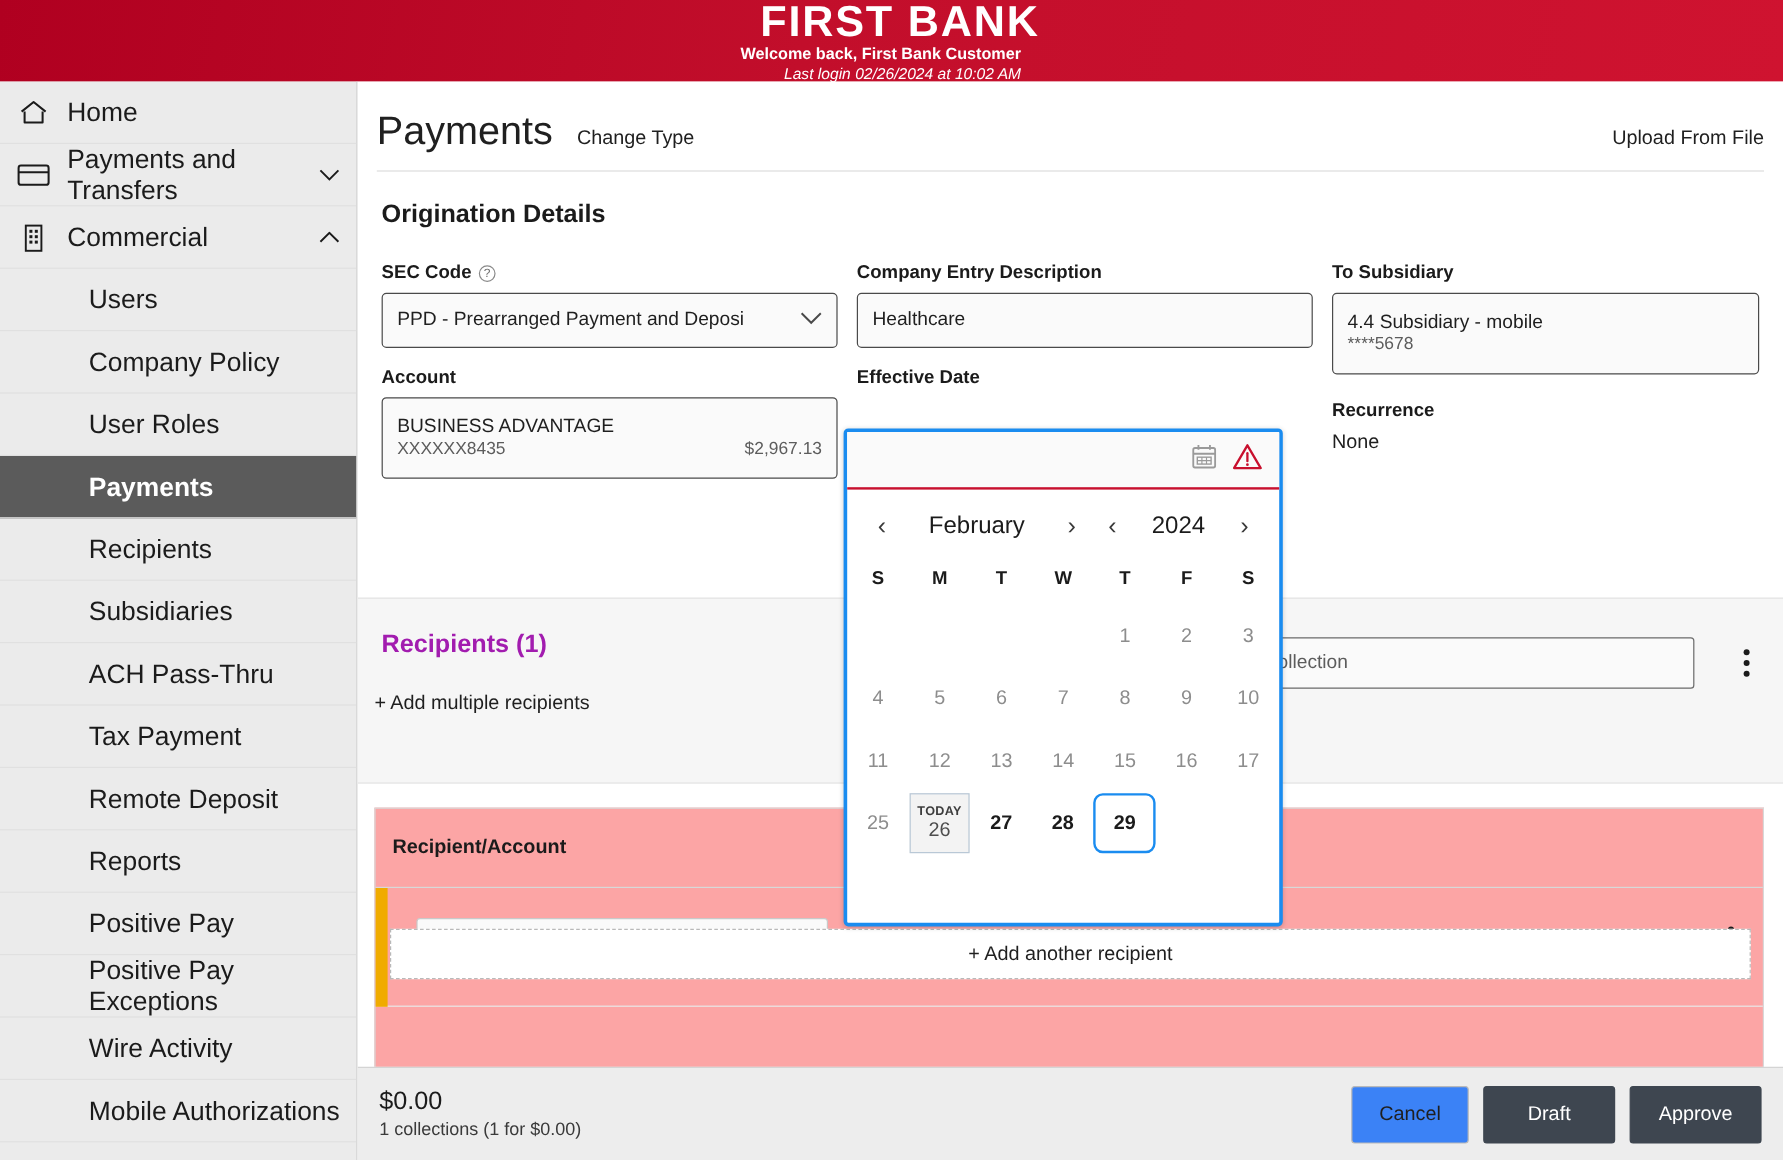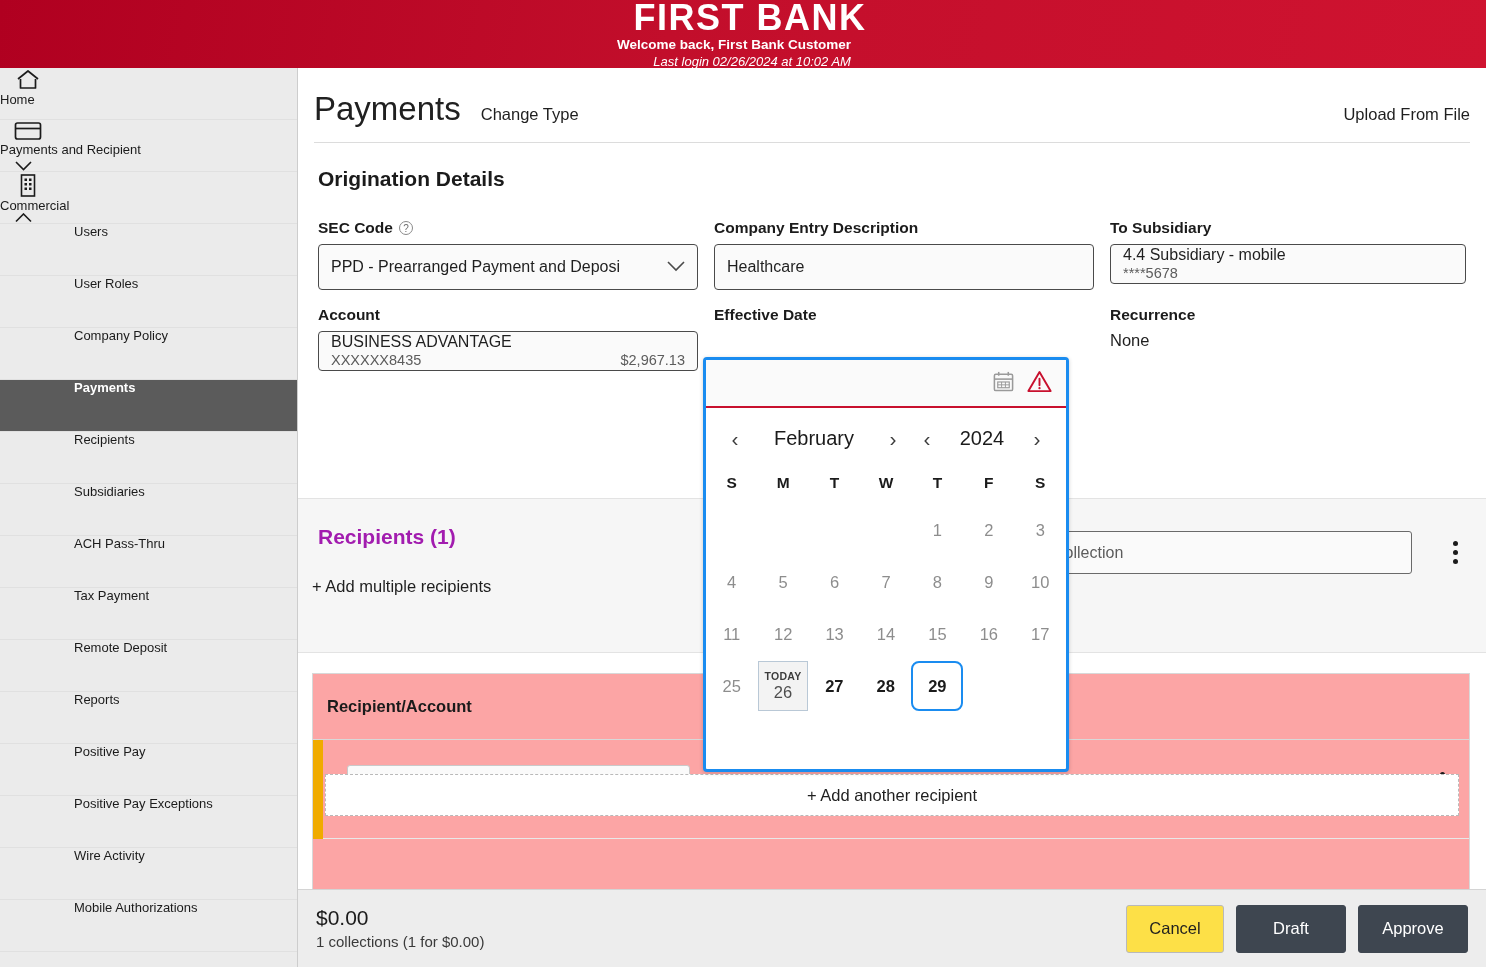--- a/index.html
+++ b/index.html
@@ -24,23 +24,23 @@
   .welcome { text-align: right; padding-right: 18px; color: #fff; }
   .welcome .w1 { font-size: 13.5px; font-weight: 700; line-height: 17px; }
   .welcome .w2 { font-size: 13px; font-style: italic; line-height: 17px; }
 
   
   .sidebar {
     position: absolute; top: 68px; left: 0; width: 298px; height: 899px;
     background: #ebebeb; border-right: 1px solid #cdcdcd; overflow: hidden;
   }
   .nav-item {
-    height: 52px; display: flex; align-items: flex-start;
+    height: 52px; display: flex; align-items: center;
     border-bottom: 1px solid #e0e0e0; position: relative;
-    font-size: 13px; color: #1b1b1b; cursor: pointer; flex-direction: column;
+    font-size: 22px; color: #1b1b1b; cursor: pointer;
   }
   .nav-item .ico { width: 56px; display: flex; align-items: center; justify-content: center; }
   .nav-item .lbl { flex: 1; }
   .nav-item.sub .lbl { padding-left: 74px; }
   .nav-item .chev { width: 46px; display: flex; align-items: center; justify-content: center; }
   .nav-item.active { background: #5b5b5b; }
   .nav-item.active .lbl { color: #fff; font-weight: 700; }
 
   
   .main {
@@ -66,21 +66,21 @@
   .help-dot {
     width: 14px; height: 14px; border-radius: 50%; border: 1px solid #8a8a8a;
     color: #6d6d6d; font-size: 10px; display: inline-flex; align-items: center; justify-content: center;
     font-weight: 400;
   }
   .ctrl {
     background: #fafafa; border: 1px solid #4a4a4a; border-radius: 4px;
     height: 46px; display: flex; align-items: center; padding: 0 12px;
     font-size: 16px; color: #1f1f1f;
   }
-  .ctrl.two { height: 40px; flex-direction: column; align-items: stretch; justify-content: center; padding: 0 12px; }
+  .ctrl.two { height: 68px; flex-direction: column; align-items: stretch; justify-content: center; padding: 0 12px; }
   .ctrl .line1 { font-size: 16px; color: #1f1f1f; line-height: 19px; }
   .ctrl .line2 { font-size: 14.5px; color: #5c5c5c; line-height: 19px; display: flex; justify-content: space-between; }
   .select-caret { margin-left: auto; color: #4a4a4a; }
   .ctrl .txt { overflow: hidden; white-space: nowrap; }
   .static-val { font-size: 16.5px; color: #1f1f1f; }
 
   
   .recipients-band {
     position: absolute; top: 430px; left: 0; width: 1188px; height: 155px;
     background: #f6f6f6; border-top: 1px solid #e3e3e3; border-bottom: 1px solid #e3e3e3;
@@ -121,21 +121,21 @@
   .footer {
     position: absolute; bottom: 0; left: 0; width: 1188px; height: 78px;
     background: #ededed; border-top: 1px solid #d4d4d4;
     display: flex; align-items: center; padding: 0 18px;
   }
   .total-amt { font-size: 21px; color: #1b1b1b; line-height: 26px; }
   .total-sub { font-size: 15px; color: #3a3a3a; line-height: 22px; }
   .btns { margin-left: auto; display: flex; gap: 12px; }
   .btn { height: 48px; min-width: 98px; border-radius: 3px; font-size: 16.5px;
          display: flex; align-items: center; justify-content: center; cursor: pointer; }
-  .btn.ghost { background: #fde047; border: 1px solid #b9b9b9; color: #1f1f1f; text-align: center; }
+  .btn.ghost { background: #3b82f6; border: 1px solid #b9b9b9; color: #1f1f1f; text-align: center; }
   .btn.dark { background: #3e4650; color: #fff; border: 1px solid #3e4650; min-width: 110px; }
 
   
   .datepicker {
     position: absolute; top: 357px; left: 703px; width: 366px; height: 415px;
     background: #fff; border: 3px solid #1a8cf0; border-radius: 4px; z-index: 50;
     box-shadow: 0 1px 4px rgba(0,0,0,.18);
   }
   .dp-input {
     height: 48px; background: #fafafa; border-bottom: 2px solid #c8102e;
@@ -189,21 +189,21 @@
         </span>
         <span class="lbl">Home</span>
       </div>
       <div class="nav-item">
         <span class="ico">
           <svg width="28" height="22" viewBox="0 0 28 22">
             <rect x="1.5" y="3" width="25" height="16" rx="2" fill="none" stroke="#1b1b1b" stroke-width="1.7"></rect>
             <line x1="1.5" y1="8.5" x2="26.5" y2="8.5" stroke="#1b1b1b" stroke-width="1.7"></line>
           </svg>
         </span>
-        <span class="lbl">Payments and Recipient</span>
+        <span class="lbl">Payments and Transfers</span>
         <span class="chev">
           <svg width="17" height="10" viewBox="0 0 17 10">
             <path d="M1 1l7.5 7.5L16 1" fill="none" stroke="#1b1b1b" stroke-width="1.6"></path>
           </svg>
         </span>
       </div>
       <div class="nav-item">
         <span class="ico">
           <svg width="22" height="26" viewBox="0 0 22 26">
             <rect x="4.5" y="3" width="13" height="21" fill="none" stroke="#1b1b1b" stroke-width="1.6"></rect>
@@ -219,24 +219,24 @@
         <span class="chev">
           <svg width="17" height="10" viewBox="0 0 17 10">
             <path d="M1 8.5L8.5 1 16 8.5" fill="none" stroke="#1b1b1b" stroke-width="1.6"></path>
           </svg>
         </span>
       </div>
       <div class="nav-item sub">
         <span class="lbl">Users</span>
       </div>
       <div class="nav-item sub">
+        <span class="lbl">Company Policy</span>
+      </div>
+      <div class="nav-item sub">
         <span class="lbl">User Roles</span>
-      </div>
-      <div class="nav-item sub">
-        <span class="lbl">Company Policy</span>
       </div>
       <div class="nav-item sub active">
         <span class="lbl">Payments</span>
       </div>
       <div class="nav-item sub">
         <span class="lbl">Recipients</span>
       </div>
       <div class="nav-item sub">
         <span class="lbl">Subsidiaries</span>
       </div>

